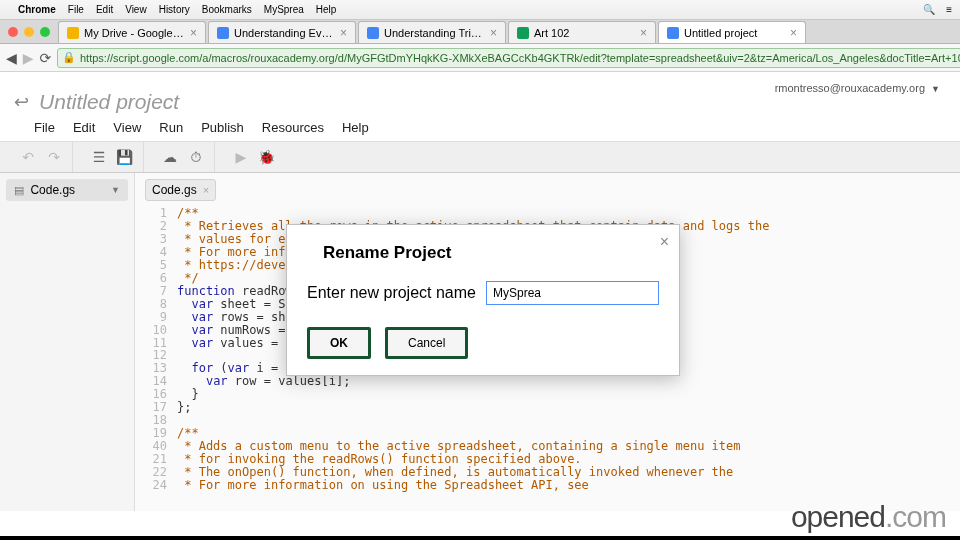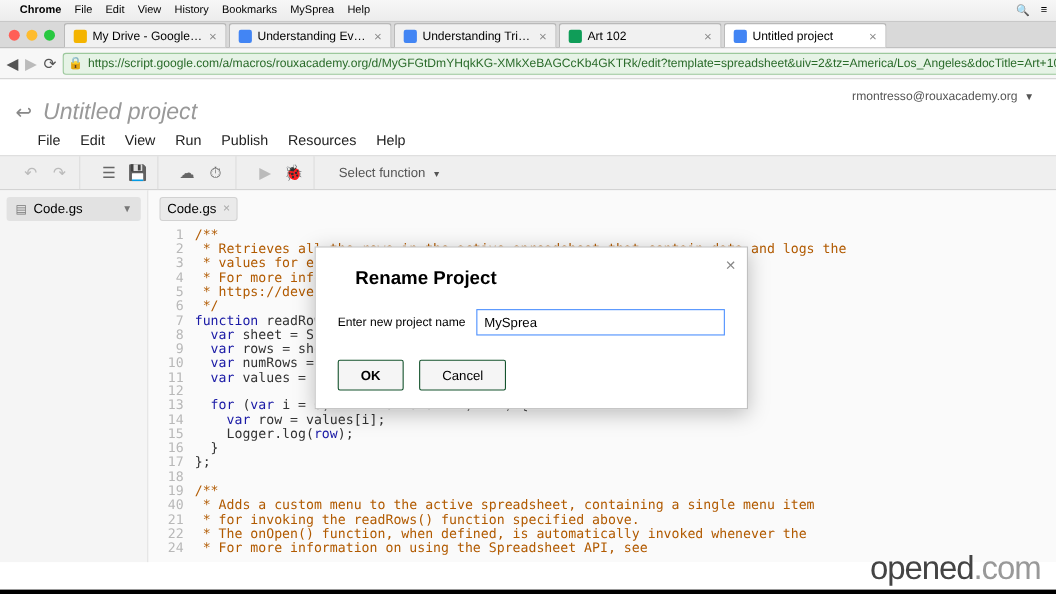--- a/index.html
+++ b/index.html
@@ -65,24 +65,24 @@
 .src { white-space:pre; color:#333; }
 .cm { color:#b15a00; }
 .kw { color:#1a1aa6;text-align:right; }
 .var2 { color:#1a1aa6; }
 
 
 .modal { position:absolute; left:286px; top:224px; width:394px; background:#fff; border:1px solid #c0c0c0; box-shadow:0 4px 18px rgba(0,0,0,.25); padding:18px 20px 16px 20px; }
 .modal-close { position:absolute; right:10px; top:8px; color:#888; font-size:16px; cursor:pointer; }
 .modal-title { font-size:17px; font-weight:bold; margin-bottom:18px;margin-left:16px; }
 .modal-row { display:flex; align-items:center; gap:10px; margin-bottom:22px; }
-.modal-label { font-size:11px; }
+.modal-label { font-size:16px; }
 .modal-input { flex:1; border:1px solid #4d90fe; padding:4px 6px; font-size:12px; outline:none; }
 .modal-buttons { display:flex; gap:14px; }
-.btn { padding:6px 20px; font-size:12px; border:1px solid #14532d; background:#f5f5f5; border-radius:2px; cursor:pointer; }
+.btn { padding:6px 20px; font-size:12px; border:3px solid #14532d; background:#f5f5f5; border-radius:2px; cursor:pointer; }
 .btn.primary { font-weight:bold; }
 
 
 .watermark { position:absolute; right:14px; bottom:6px; font-size:30px; color:#999; font-family:Arial, sans-serif; letter-spacing:-1px; }
 .watermark .dark { color:#444; }
 
 
 .frame-border-top, .frame-border-bottom { position:absolute; left:0; right:0; height:4px; background:#000; }
 .frame-border-bottom { bottom:0; }
 </style>
@@ -181,26 +181,20 @@
       <span class="tool-btn">💾</span>
     </div>
     <div class="tool-group">
       <span class="tool-btn">☁</span>
       <span class="tool-btn">⏱</span>
     </div>
     <div class="tool-group">
       <span class="tool-btn disabled">▶</span>
       <span class="tool-btn disabled">🐞</span>
     </div>
-    <div class="tool-group">
-      <span class="select-fn">
-        <span>Select function</span>
-        <span class="caret">▼</span>
-      </span>
-    </div>
   </div>
 
   <div class="workspace">
     <div class="sidebar">
       <div class="sidebar-item">
         <span style="display:flex;align-items:center;">
           <span class="doc-icon">▤</span>
           <span>Code.gs</span>
         </span>
         <span class="caret">▼</span>
@@ -262,24 +256,20 @@
           </div>
           <div class="code-line">
             <span class="gutter">13</span>
             <span class="src">  <span class="kw">for</span> (<span class="kw">var</span> i = 0; i &lt;= numRows - 1; i++) {</span>
           </div>
           <div class="code-line">
             <span class="gutter">14</span>
             <span class="src">    <span class="kw">var</span> row = values[i];</span>
           </div>
           <div class="code-line">
-            <span class="gutter">15</span>
-            <span class="src">    Logger.log(<span class="var2">row</span>);</span>
-          </div>
-          <div class="code-line">
             <span class="gutter">16</span>
             <span class="src">  }</span>
           </div>
           <div class="code-line">
             <span class="gutter">17</span>
             <span class="src">};</span>
           </div>
           <div class="code-line">
             <span class="gutter">18</span>
             <span class="src"></span>

